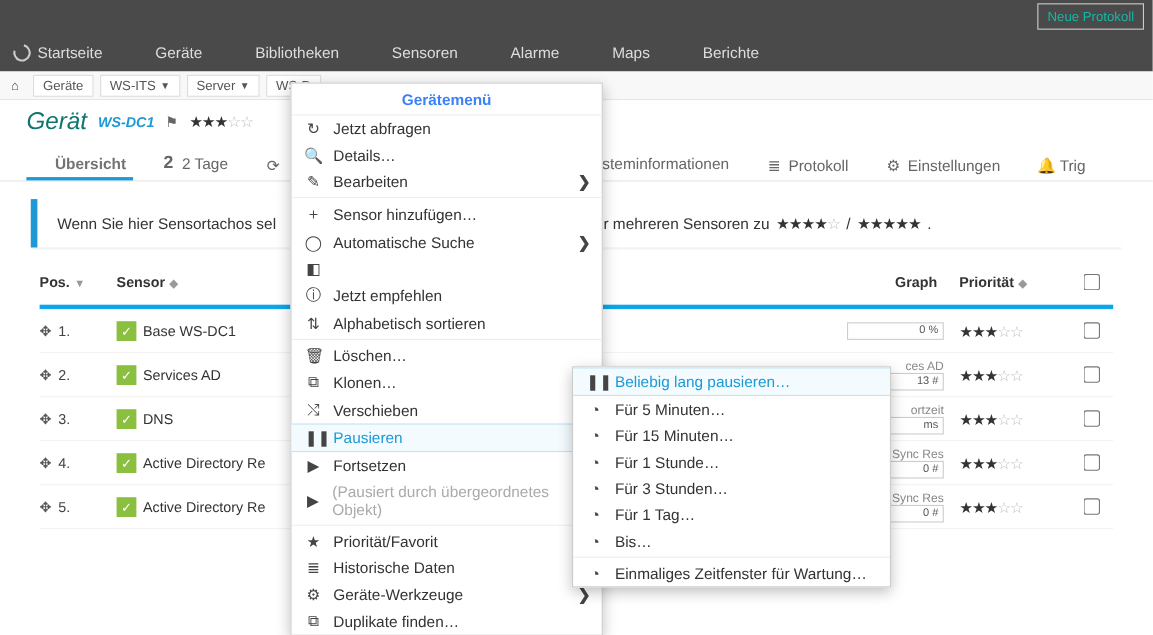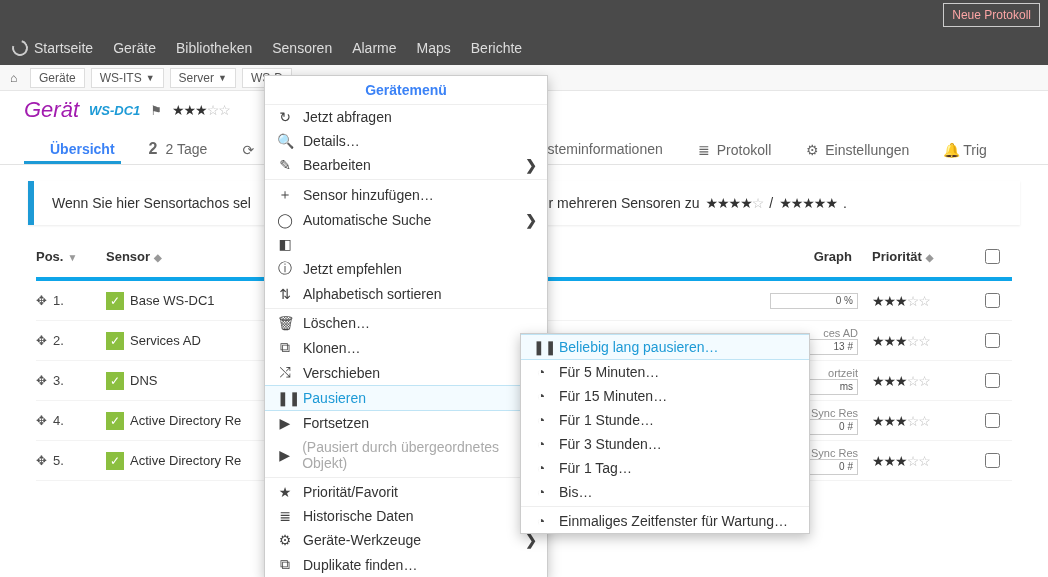--- a/index.html
+++ b/index.html
@@ -1,33 +1,33 @@
 <!DOCTYPE html>
 <html><head>
 <meta charset="utf-8">
 <style>
 * { margin:0; padding:0; box-sizing:border-box; font-family:"Segoe UI",Arial,sans-serif; }
 body { width:1048px; height:577px; overflow:hidden; background:#fff; font-size:13px; color:#333; }
 .topbar { background:#4a4a4a; height:65px; display:flex; flex-direction:column; }
 .topbar-upper { height:30px; display:flex; justify-content:flex-end; align-items:center; padding-right:8px; }
-.new-log-btn { border:1px solid #ccc; color:#fca5a5; background:transparent; padding:4px 8px; font-size:12px; cursor:pointer; }
-.topbar-nav { flex:1; display:flex; align-items:center; color:#ddd; padding-left:12px; gap:20px; }
+.new-log-btn { border:1px solid #ccc; color:#14b8a6; background:transparent; padding:4px 8px; font-size:12px; cursor:pointer; }
+.topbar-nav { flex:1; display:flex; align-items:center; color:#ddd; padding-left:12px; gap:48px; }
 .topbar-nav .nav-item { display:flex; align-items:center; gap:6px; cursor:pointer; font-size:14px; }
 .nav-item .ring { width:16px; height:16px; border:2px solid #ccc; border-top-color:transparent; border-radius:50%; display:inline-block; transform:rotate(-30deg); }
 .breadcrumb { background:#f8f8f8; border-bottom:1px solid #e6e6e6; height:26px; display:flex; align-items:center; padding-left:10px; gap:6px; font-size:12px; color:#555; }
 .breadcrumb .crumb { border:1px solid #ddd; background:#fff; padding:2px 8px; display:flex; align-items:center; gap:4px; cursor:pointer; }
 .breadcrumb .home-ic { width:14px; }
 .device-header { display:flex; align-items:center; gap:10px; padding:6px 24px 2px; }
-.device-title { font-style:italic; color:#a21caf; font-size:22px; font-weight:500; }
+.device-title { font-style:italic; color:#0f766e; font-size:22px; font-weight:500; }
 .device-name { font-style:italic; font-weight:700; color:#1d9ad6; }
 .stars { color:#333; font-size:14px; letter-spacing:-1px; }
 .stars .empty { color:#bbb; }
 .tabs { display:flex; align-items:flex-end; padding:0 24px; border-bottom:1px solid #e3e3e3; gap:22px; margin-top:4px; height:36px; white-space:nowrap; }
 .tab { display:flex; align-items:center; gap:6px; color:#666; padding:0 6px 6px; cursor:pointer; font-size:14px; }
-.tab.active { color:#3b82f6; font-weight:600; border-bottom:3px solid #1d9ad6; padding-bottom:4px; }
+.tab.active { color:#737373; font-weight:600; border-bottom:3px solid #1d9ad6; padding-bottom:4px; }
 .ic { display:inline-block; width:14px; text-align:center; }
 .info-banner { margin:16px 28px; border-left:6px solid #1d9ad6; background:#fff; box-shadow:0 1px 2px rgba(0,0,0,.08); padding:14px 18px; font-size:14px; color:#333; display:flex; align-items:center; gap:6px; }
 .table-wrap { margin:10px 36px 0; }
 .tbl-head, .tbl-row { display:grid; grid-template-columns:70px 220px 420px 1fr 100px 40px; align-items:center; min-height:40px; }
 .tbl-head { font-weight:700; color:#333; font-size:13px; border-bottom:4px solid #0ea5e9; padding-bottom:6px; }
 .tbl-head .sort { font-size:10px; color:#999; margin-left:4px; }
 .tbl-row { border-bottom:1px solid #f3f3f3; }
 .pos-cell { display:flex; align-items:center; gap:6px; color:#444; }
 .move-ic { color:#555; font-size:13px; }
 .sensor-cell { display:flex; align-items:center; gap:6px; }

